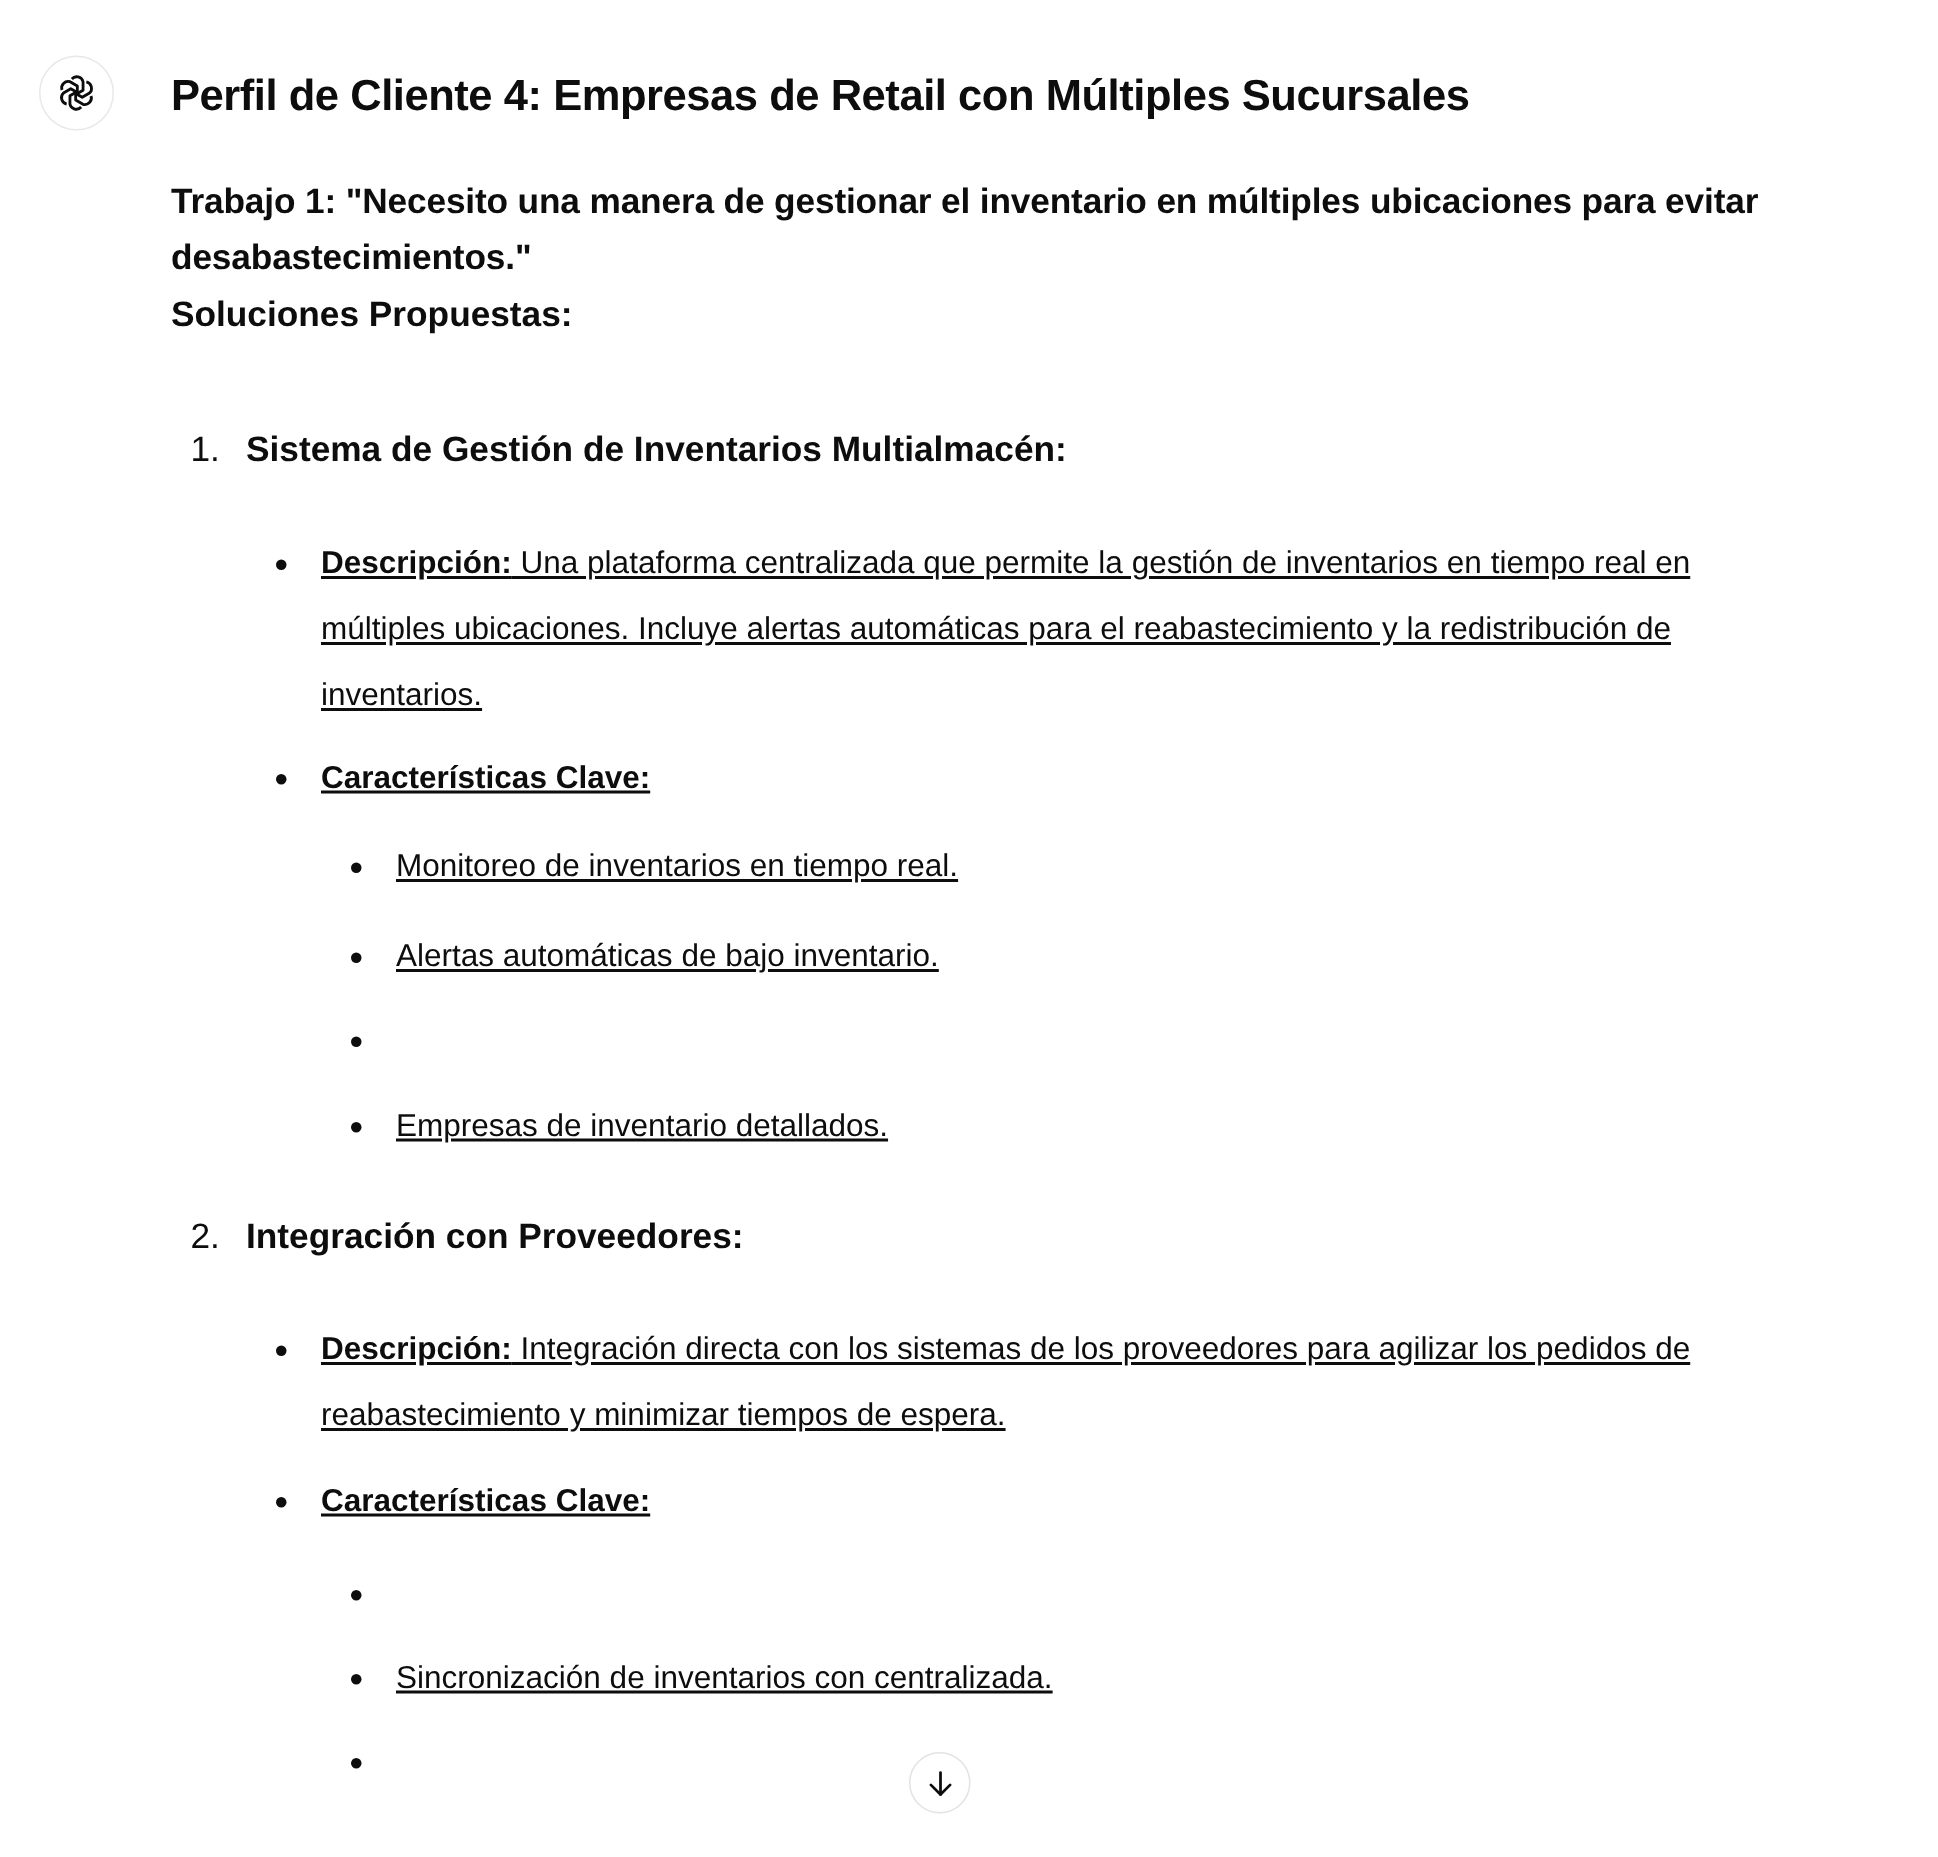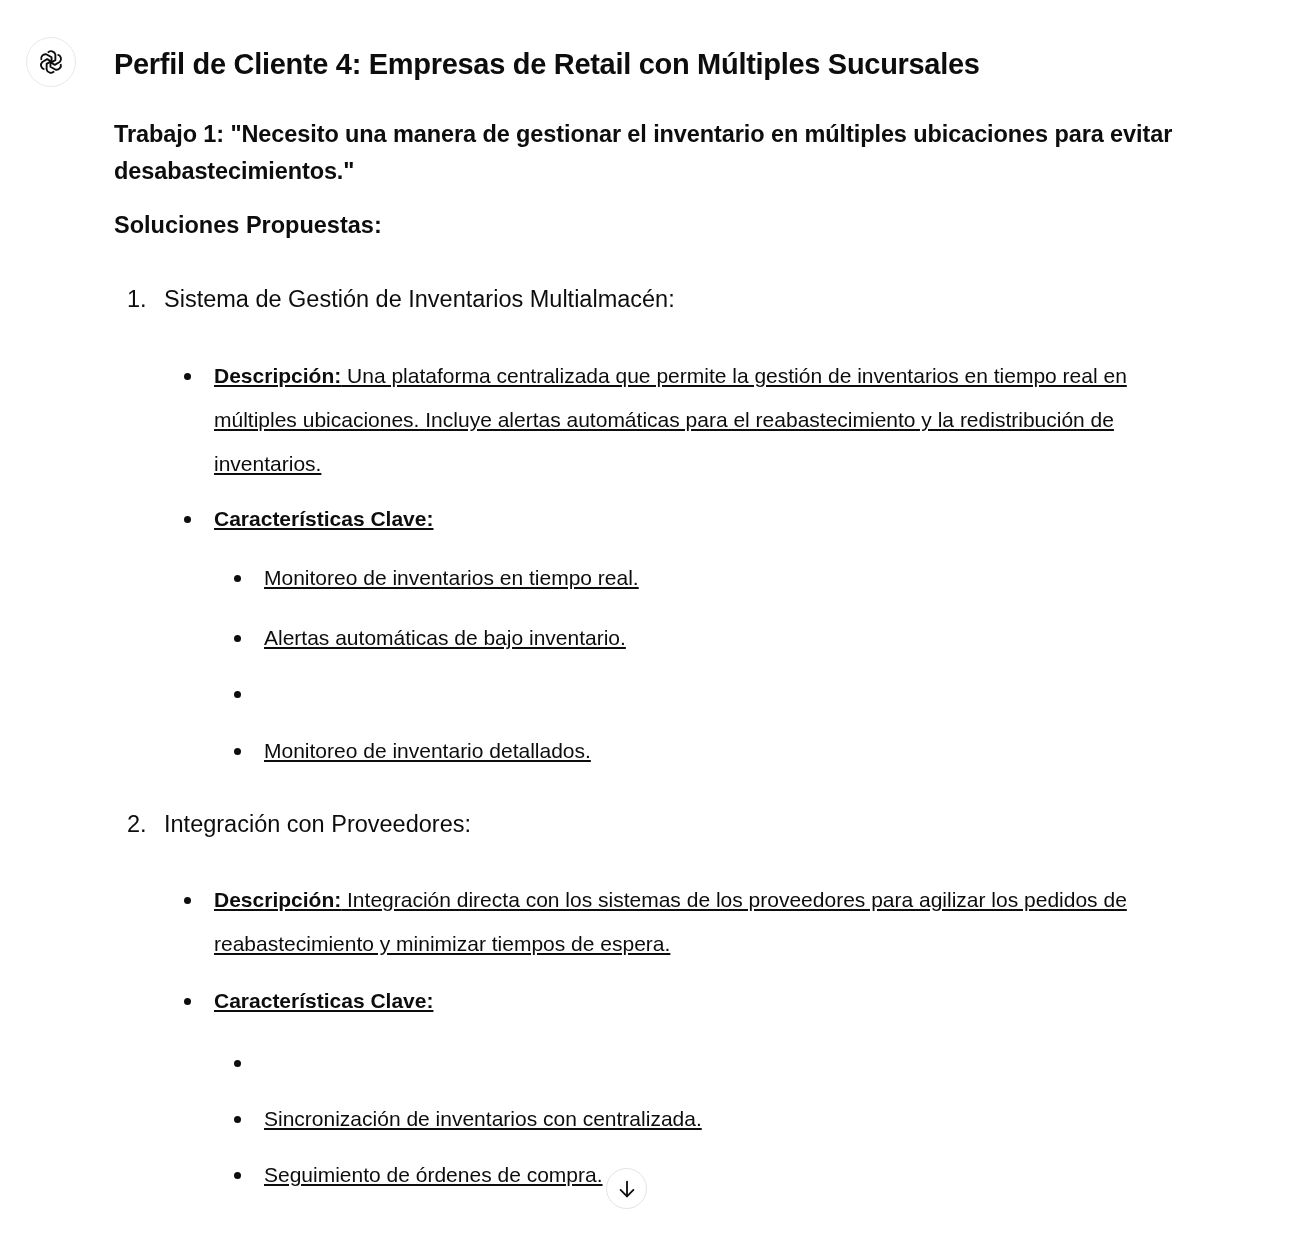--- a/index.html
+++ b/index.html
@@ -51,39 +51,39 @@
       top: 116px;
       width: 1080px;
       font-size: 23.5px;
       font-weight: bold;
       line-height: 37px;
       letter-spacing: -0.1px;
     }
     .sol-heading {
       position: absolute;
       left: 0;
-      top: 212px;
+      top: 196px;
       font-size: 23.5px;
       font-weight: bold;
       white-space: nowrap;
     }
     .num-item {
       position: absolute;
       left: 0;
       font-size: 23.5px;
       white-space: nowrap;
     }
     .num-item .num {
       display: inline-block;
       width: 50px;
       text-align: right;
       padding-right: 0;
       box-sizing: border-box;
     }
-    .num-item .title { font-weight: normal; }
+    .num-item .title { font-weight: bold; }
     .bullet {
       position: absolute;
       font-size: 21px;
       line-height: 44px;
       text-decoration: underline;
     }
     .bullet .dot {
       position: absolute;
       width: 7px;
       height: 7px;
@@ -156,21 +156,21 @@
   </div>
   <div class="bullet lvl2" style="top:616px;">
     <span class="dot"></span>
     <span>Alertas automáticas de bajo inventario.</span>
   </div>
   <div class="bullet lvl2" style="top:672px;">
     <span class="dot"></span>
   </div>
   <div class="bullet lvl2" style="top:729px;">
     <span class="dot"></span>
-    <span>Monitoreo de inventario detallados.</span>
+    <span>Empresas de inventario detallados.</span>
   </div>
 
   <div class="num-item" style="top:811px;">
     <span class="num" style="width:50px;text-align:left;padding-left:13px;">2.</span><span class="title">Integración con Proveedores:</span>
   </div>
 
   <div class="bullet lvl1" style="top:878px;">
     <span class="dot"></span>
     <b>Descripción:</b><span> Integración directa con los sistemas de los proveedores para agilizar los pedidos de reabastecimiento y minimizar tiempos de espera.</span>
   </div>
@@ -182,21 +182,20 @@
 
   <div class="bullet lvl2" style="top:1041px;">
     <span class="dot"></span>
   </div>
   <div class="bullet lvl2" style="top:1097px;">
     <span class="dot"></span>
     <span>Sincronización de inventarios con centralizada.</span>
   </div>
   <div class="bullet lvl2" style="top:1153px;">
     <span class="dot"></span>
-    <span>Seguimiento de órdenes de compra.</span>
   </div>
 </div>
 
 <div class="scroll-btn">
   <svg viewBox="0 0 24 24" fill="none" stroke="#0d0d0d" stroke-width="2" stroke-linecap="round" stroke-linejoin="round">
     <line x1="12" y1="4" x2="12" y2="20"></line>
     <polyline points="5,13 12,20 19,13"></polyline>
   </svg>
 </div>
 

